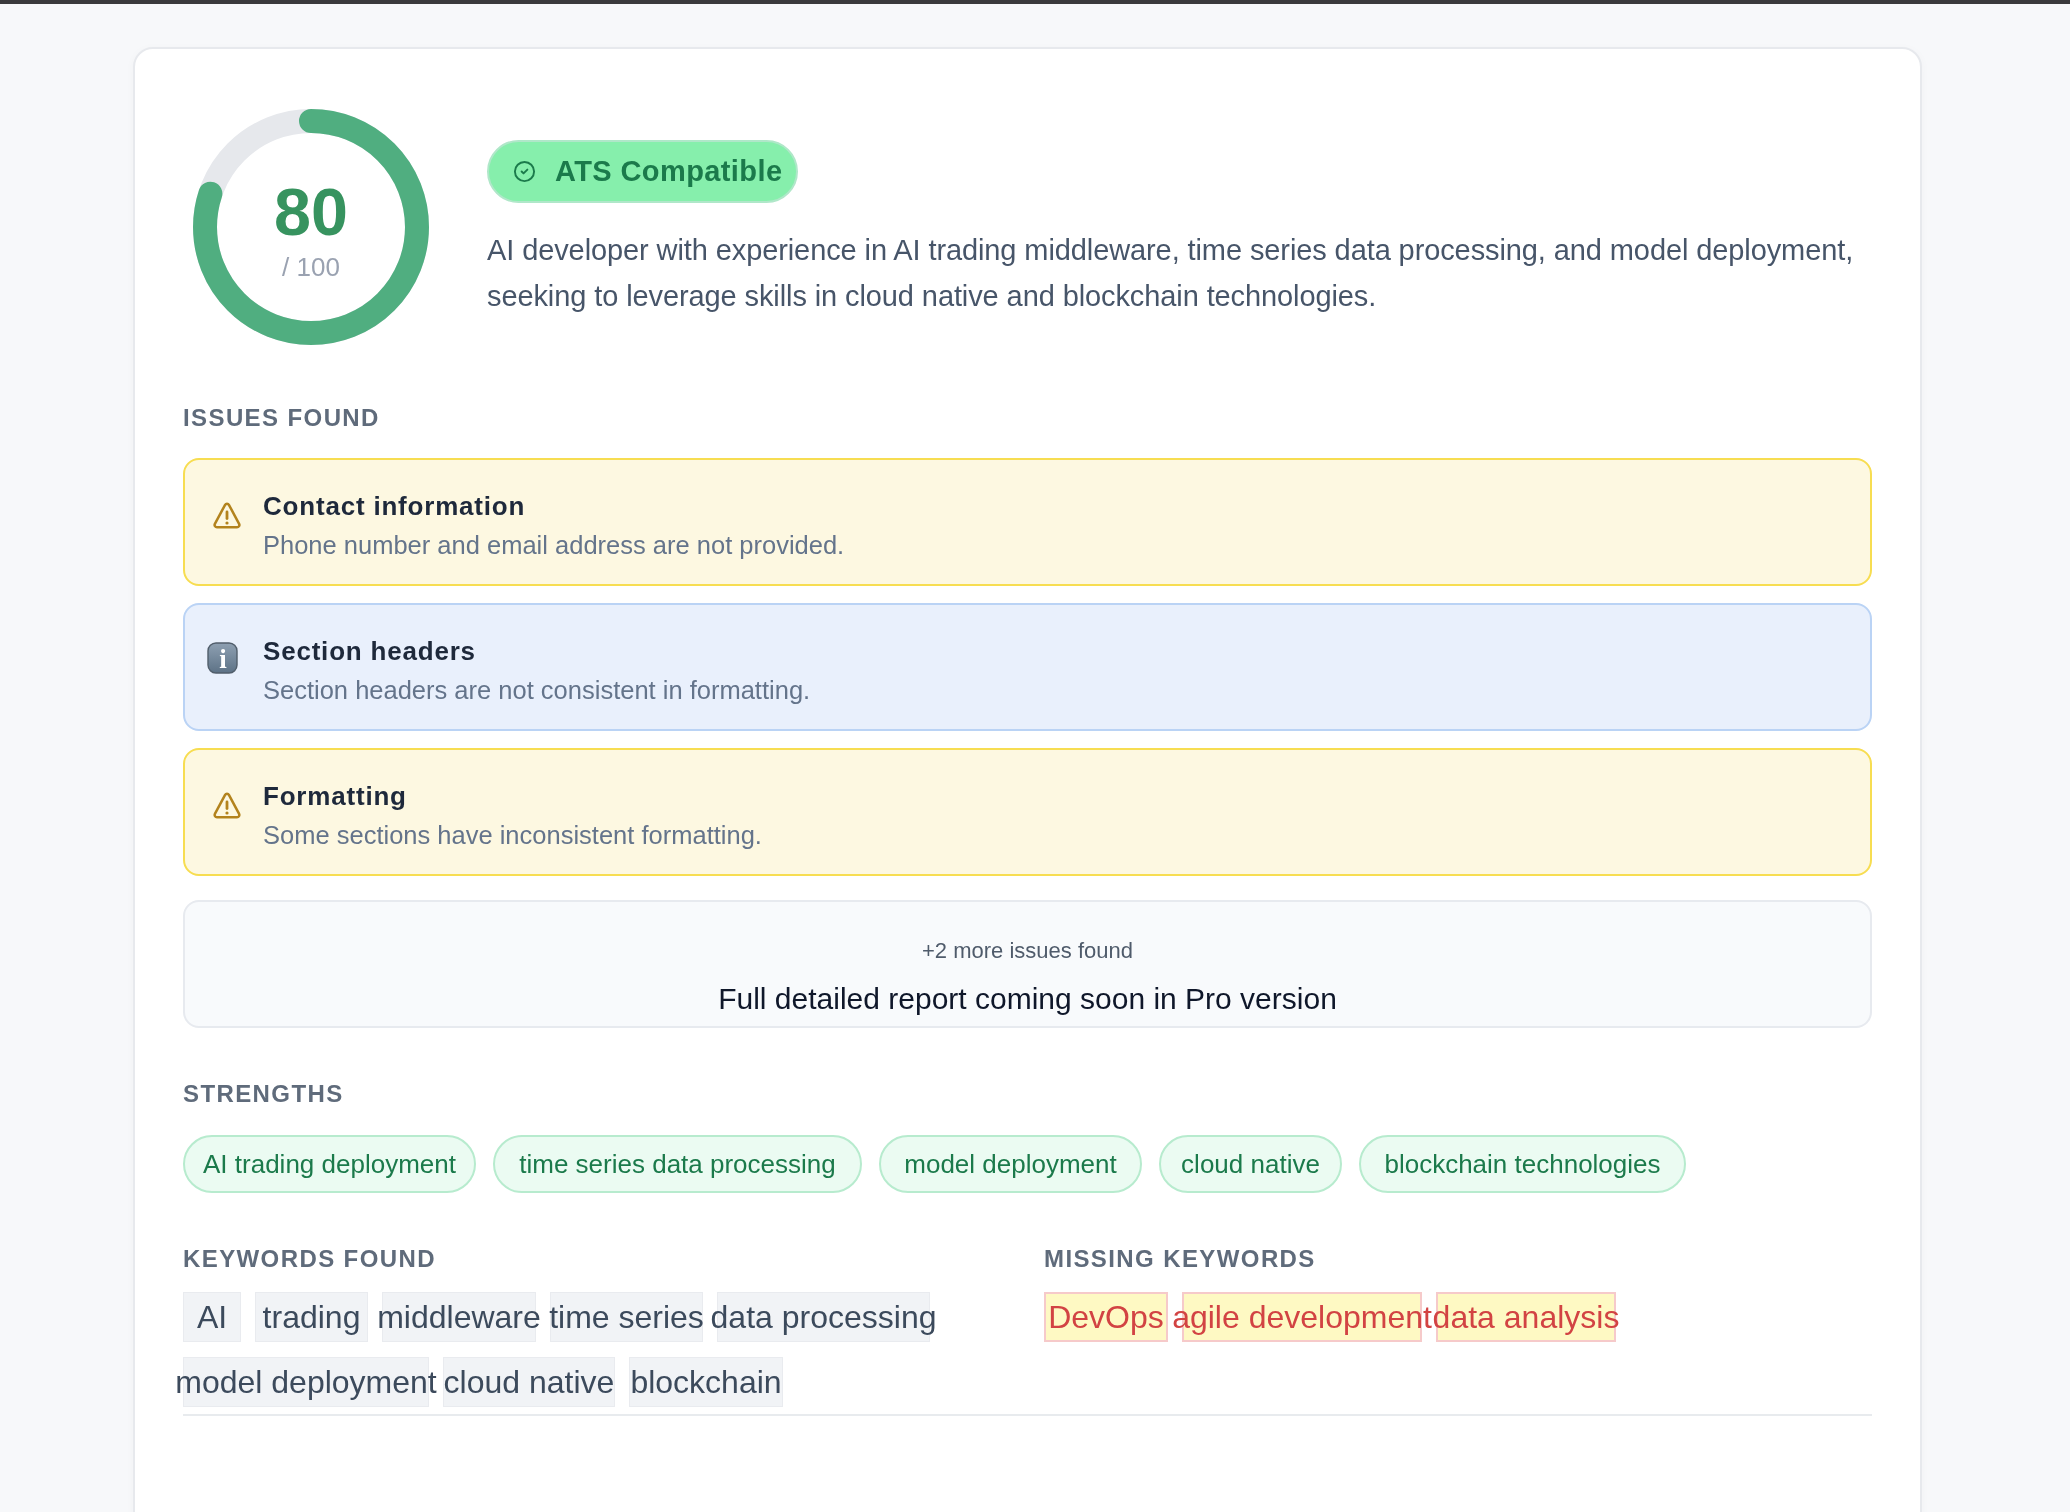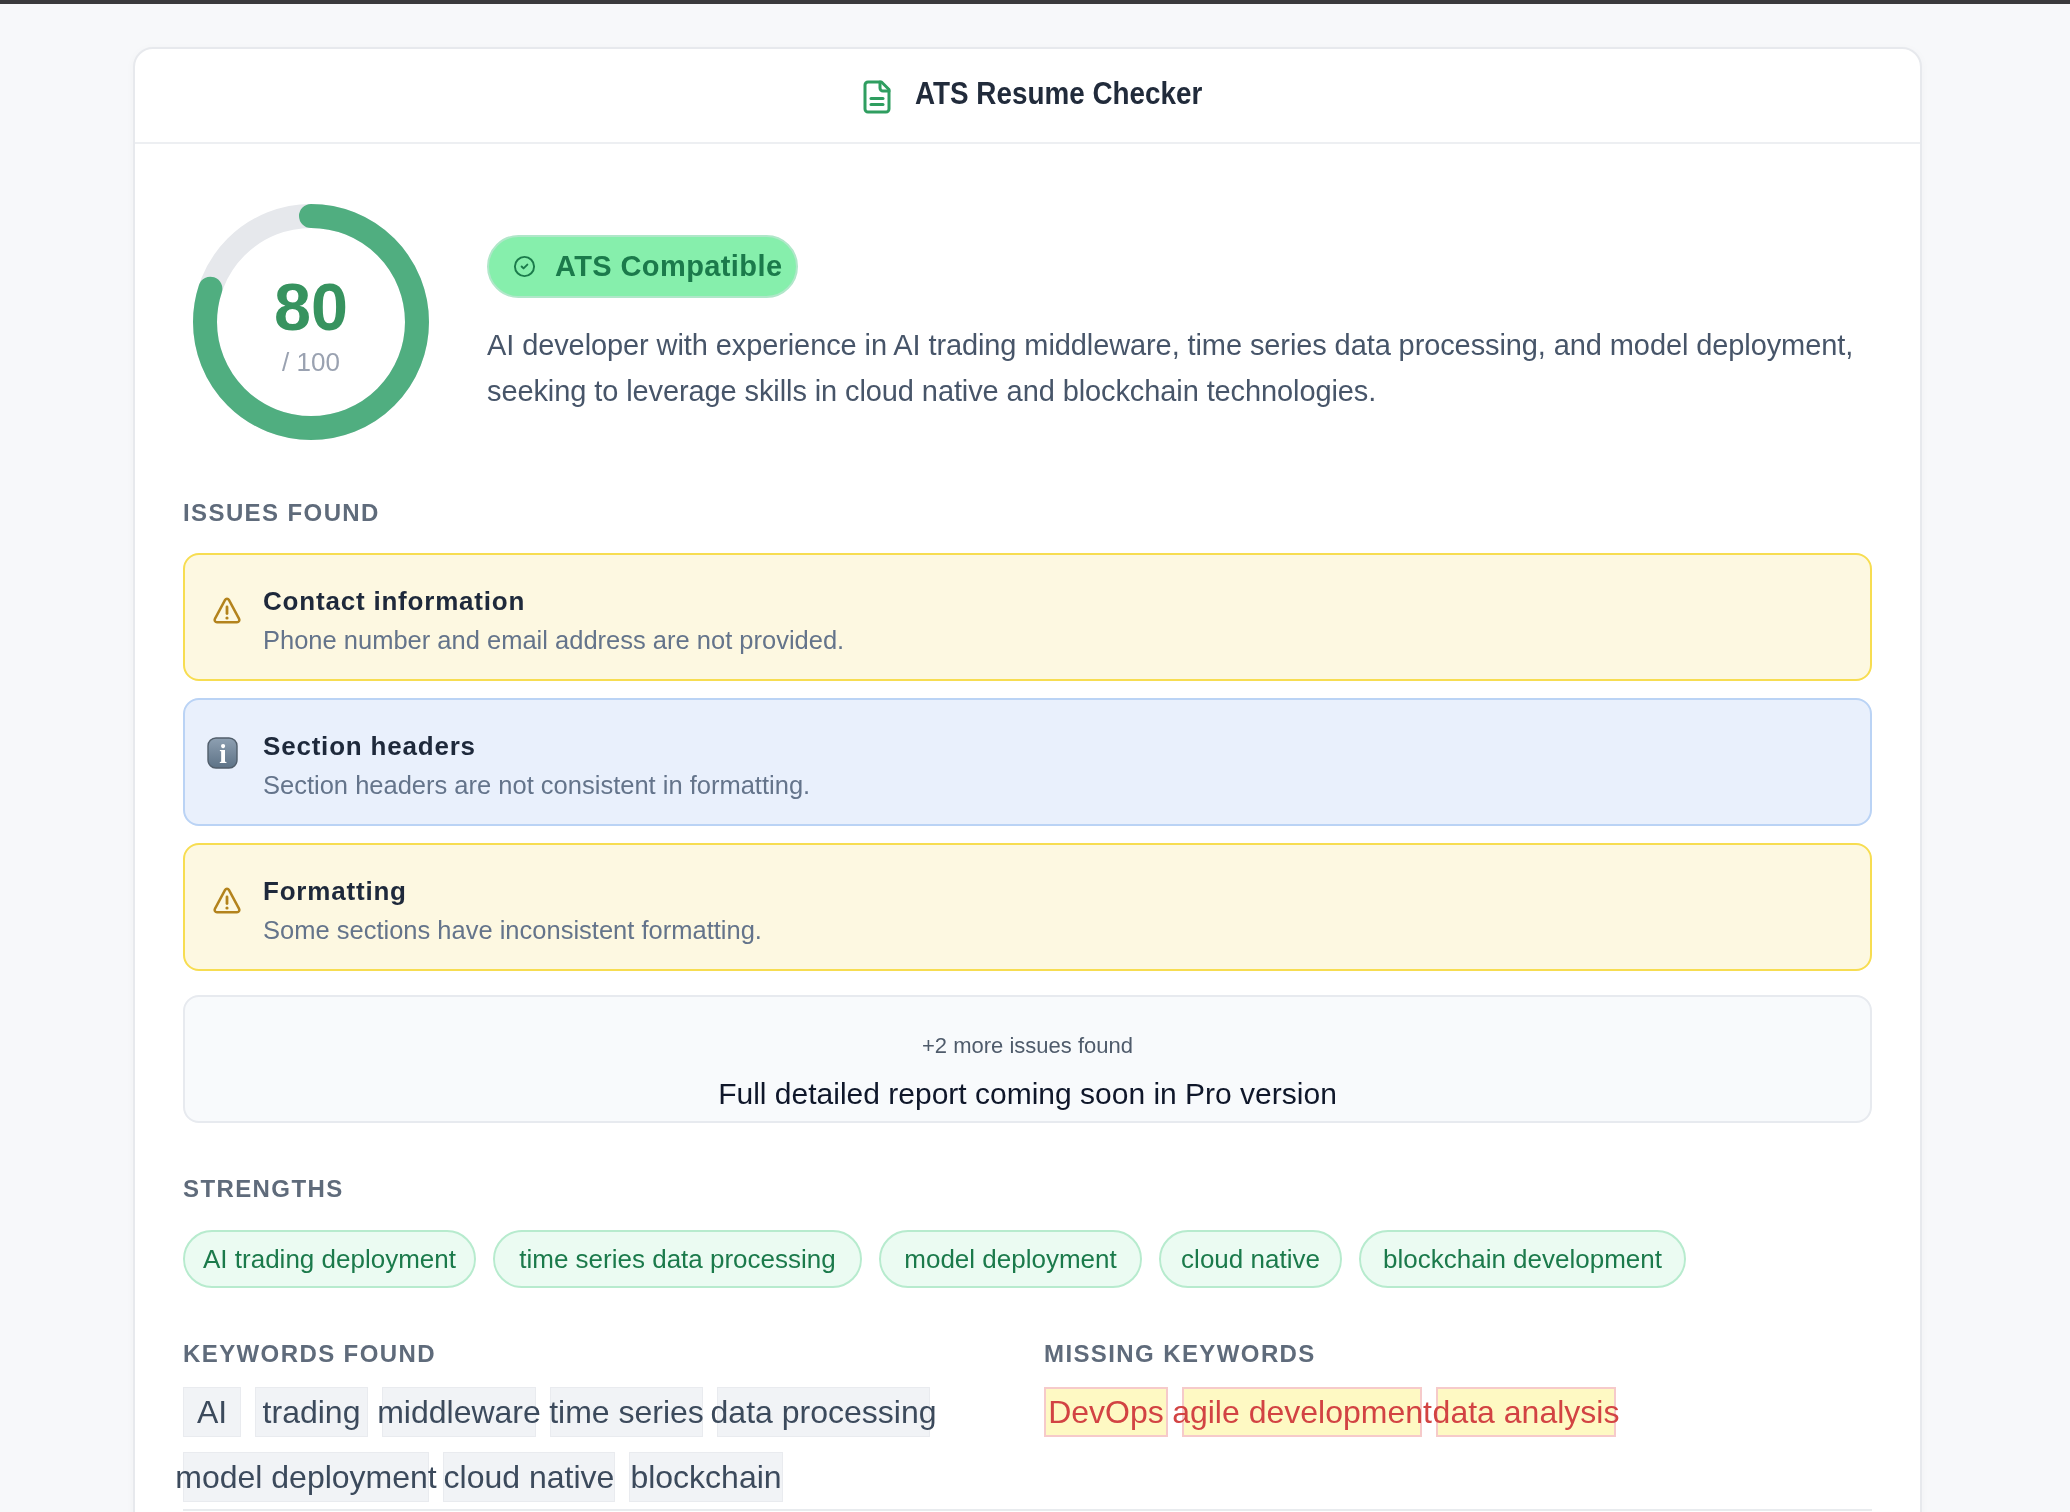--- a/index.html
+++ b/index.html
@@ -57,29 +57,20 @@
   display:inline-flex; align-items:center; justify-content:center; white-space:nowrap; flex:none;
 }
 .tag.g { background:#f1f3f6; border:1px solid #e9ebef; color:#3c4a5c; }
 .tag.r { background:#fef9c3; border:2px solid #f6caca; color:#d24343; }
 .divider { border-top:2px solid #e8ebee; margin-top:7px; }
 </style>
 </head>
 <body>
 <div class="topbar"></div>
 <div class="card">
-  <div class="hdr">
-    <svg width="36" height="36" viewBox="0 0 24 24" fill="none" stroke="#2f9e60" stroke-width="2" stroke-linecap="round" stroke-linejoin="round">
-      <path d="M15 2H6a2 2 0 0 0-2 2v16a2 2 0 0 0 2 2h12a2 2 0 0 0 2-2V7Z"></path>
-      <path d="M14 2v4a2 2 0 0 0 2 2h4"></path>
-      <path d="M16 13H8"></path>
-        <path d="M16 17H8"></path>
-    </svg>
-    <h1>ATS Resume Checker</h1>
-  </div>
   <div class="content">
     <div class="score-row">
       <svg class="gauge" viewBox="0 0 256 256">
         <circle cx="128" cy="128" r="106" fill="none" stroke="#e6e8ec" stroke-width="24"></circle>
         <circle cx="128" cy="128" r="106" fill="none" stroke="#50ae80" stroke-width="24" stroke-linecap="round" stroke-dasharray="532.9 133.2" transform="rotate(-90 128 128)"></circle>
         <text x="128" y="136" text-anchor="middle" font-size="66.5" font-weight="bold" fill="#37935f">80</text>
         <text x="128" y="177" text-anchor="middle" font-size="26" fill="#9aa2b1">/ 100</text>
       </svg>
       <div class="score-right">
         <div class="badge">
@@ -134,21 +125,21 @@
       <div class="m1">+2 more issues found</div>
       <div class="m2">Full detailed report coming soon in Pro version</div>
     </div>
 
     <div class="sec-label" style="margin-top:52px; margin-bottom:27px;">STRENGTHS</div>
     <div class="pills">
       <div class="pill" style="width:293px;">AI trading deployment</div>
       <div class="pill" style="width:369px;">time series data processing</div>
       <div class="pill" style="width:263px;">model deployment</div>
       <div class="pill" style="width:183px;">cloud native</div>
-      <div class="pill" style="width:327px;">blockchain development</div>
+      <div class="pill" style="width:327px;">blockchain technologies</div>
     </div>
 
     <div class="cols">
       <div class="col1">
         <div class="sec-label">KEYWORDS FOUND</div>
         <div class="tags">
           <div class="tag g" style="width:58px;">AI</div>
           <div class="tag g" style="width:113px;">trading</div>
           <div class="tag g" style="width:154px;">middleware</div>
           <div class="tag g" style="width:153px;">time series</div>

